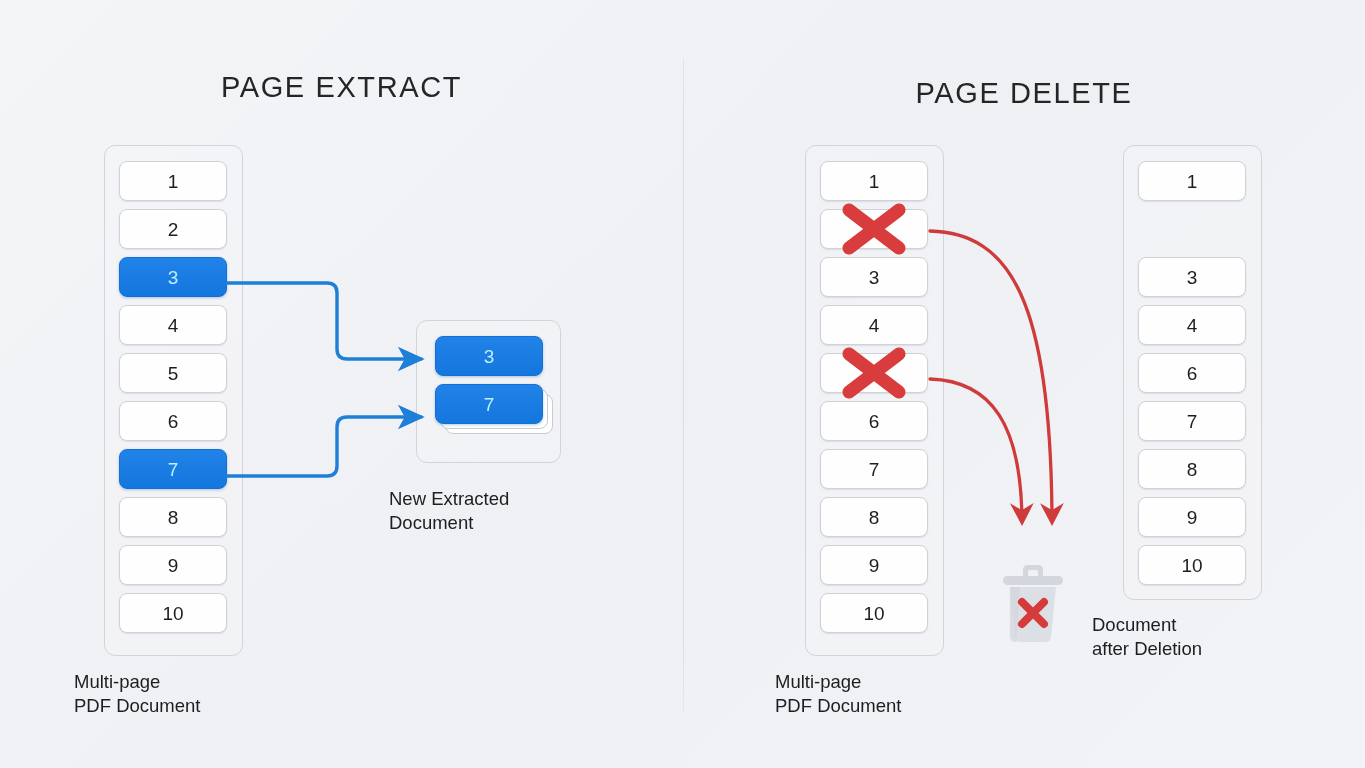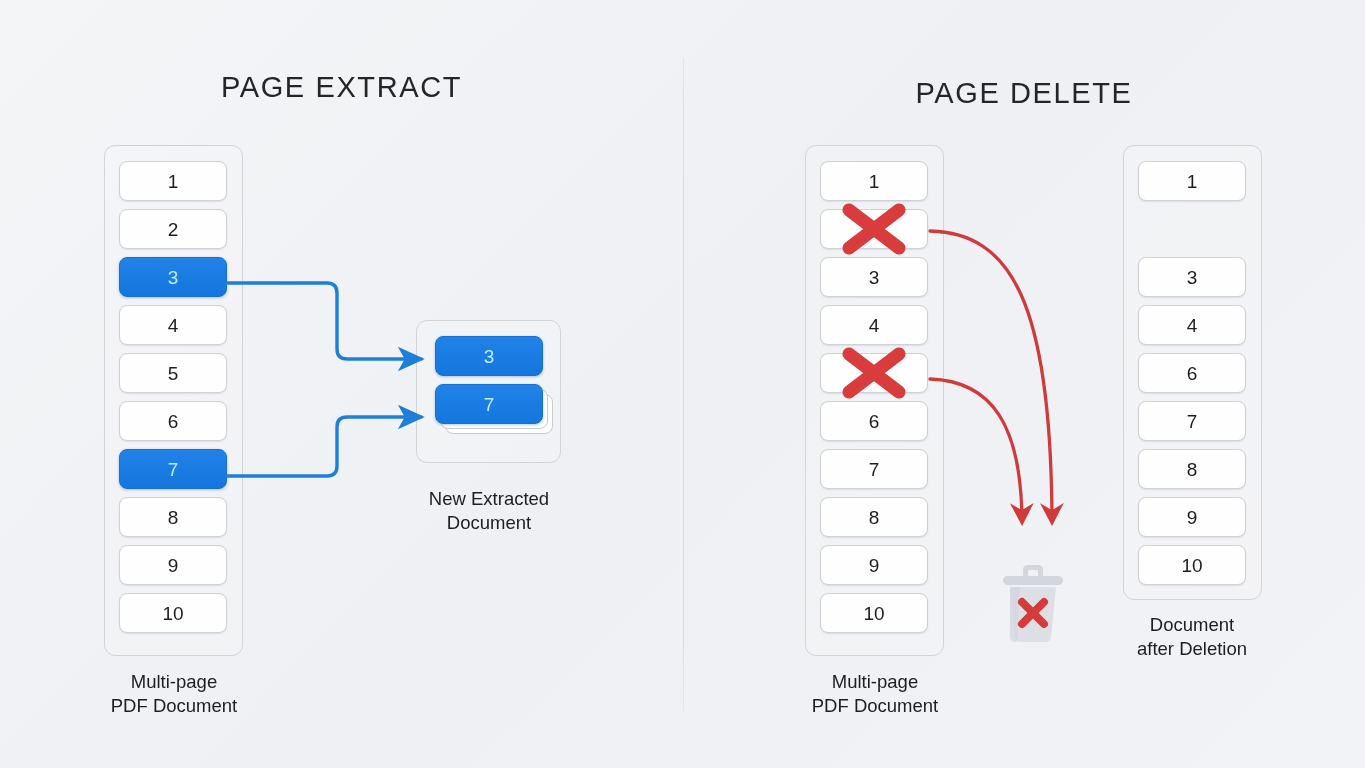--- a/index.html
+++ b/index.html
@@ -64,21 +64,20 @@
     border-color: #1570d1;
     color: #bdf0fb;
     box-shadow: 0 1px 3px rgba(20,90,170,0.32);
   }
 
   
   .caption {
     position: absolute;
     font-size: 18.5px;
     color: #1d1e20;
-    text-align: center;
     line-height: 1.28;
     white-space: pre-line;
   }
 
   
   #doc-extracted { left: 416px; top: 320px; width: 145px; height: 143px; }
   #doc-extracted .page { left: 18px; width: 108px; }
   .stack-sheet {
     position: absolute;
     width: 108px; height: 40px;

